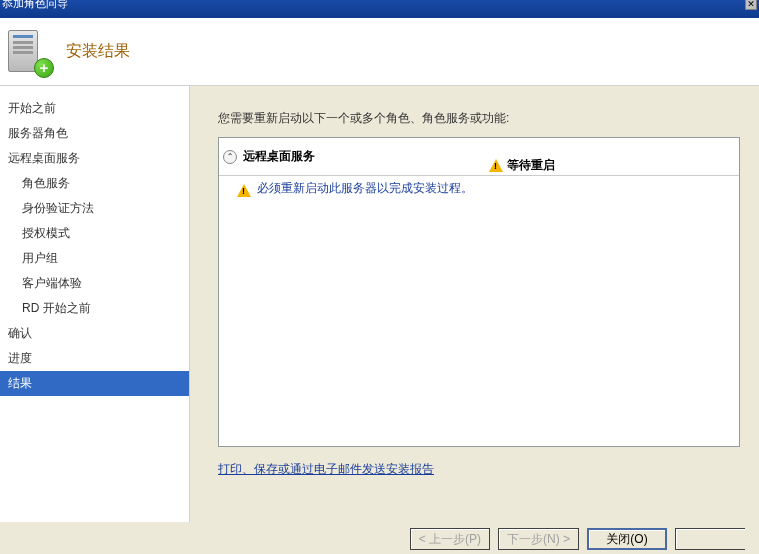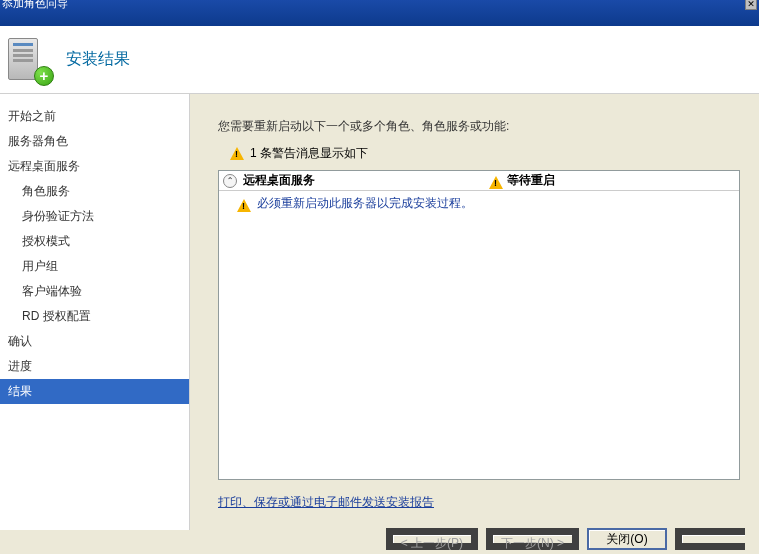--- a/index.html
+++ b/index.html
@@ -8,21 +8,21 @@
       font-size: 12px;
       background: #ece9d8;
       width: 759px;
       height: 554px;
       overflow: hidden;
       position: relative;
     }
     .titlebar {
       background: linear-gradient(to bottom, #1a4aa8, #0d3a8c);
       color: white;
-      height: 26px;
+      height: 18px;
       font-size: 11px;
       padding: 0 21px;
       position: relative;
       overflow: visible;
       text-align: center;
     }
     .titlebar-text {
       position: absolute;
       top: -4px;
       left: 2px;
@@ -92,21 +92,21 @@
       display: flex;
       align-items: center;
       justify-content: center;
       color: white;
       font-weight: bold;
       font-size: 15px;
       border: 1px solid #2e8010;
     }
     .header-title {
       font-size: 16px;
-      color: #0369a1;
+      color: #a16207;
       font-weight: normal;
     }
     .body-area {
       display: flex;
       height: 436px;
     }
     .sidebar {
       width: 190px;
       background: #fff;
       border-right: 1px solid #d0d0d0;
@@ -183,23 +183,24 @@
       font-size: 8px;
       background: #f5f5f5;
     }
     .group-title {
       font-weight: bold;
       flex: 1;
     }
     .group-status {
       font-weight: bold;
       display: flex;
-      align-items: flex-end;
+      align-items: center;
       gap: 4px;
       margin-right: 180px;
+      margin-top: 18px;
     }
     .msg-row {
       display: flex;
       align-items: flex-end;
       gap: 6px;
       padding: 4px 4px 4px 18px;
       color: #1a3e9c;
     }
     .report-link {
       color: #1a3e9c;
@@ -212,21 +213,21 @@
       position: absolute;
       bottom: 4px;
       right: 14px;
       display: flex;
       gap: 8px;
     }
     .btn {
       min-width: 80px;
       height: 22px;
       background: #ece9d8;
-      border: 7px solid #404040;
+      border: 1px solid #404040;
       font-size: 12px;
       font-family: inherit;
       padding: 0 8px;
       box-shadow: inset 1px 1px 0 #fff;
     }
     .btn:disabled { color: #a0a0a0; }
     .btn.default { border: 2px solid #4a6aa5; }
     .btn.wide-stub { min-width: 70px; border-right: none; }
   </style>
 </head>
@@ -248,32 +249,28 @@
 <div class="body-area">
   <div class="sidebar">
     <div class="side-item"><span>开始之前</span></div>
     <div class="side-item"><span>服务器角色</span></div>
     <div class="side-item"><span>远程桌面服务</span></div>
     <div class="side-item side-sub"><span>角色服务</span></div>
     <div class="side-item side-sub"><span>身份验证方法</span></div>
     <div class="side-item side-sub"><span>授权模式</span></div>
     <div class="side-item side-sub"><span>用户组</span></div>
     <div class="side-item side-sub"><span>客户端体验</span></div>
-    <div class="side-item side-sub"><span>RD 授权配置</span></div>
+    <div class="side-item side-sub"><span>RD 开始之前</span></div>
     <div class="side-item"><span>确认</span></div>
     <div class="side-item"><span>进度</span></div>
     <div class="side-item selected"><span>结果</span></div>
   </div>
 
   <div class="main-pane">
     <div class="restart-notice">您需要重新启动以下一个或多个角色、角色服务或功能:</div>
-    <div class="warn-row">
-      <span class="warn-icon"></span>
-      <span>1 条警告消息显示如下</span>
-    </div>
 
     <div class="result-box">
       <div class="group-header">
         <span class="collapse-circle">⌃</span>
         <span class="group-title">远程桌面服务</span>
         <span class="group-status">
           <span class="warn-icon"></span>
           <span>等待重启</span>
         </span>
       </div>

